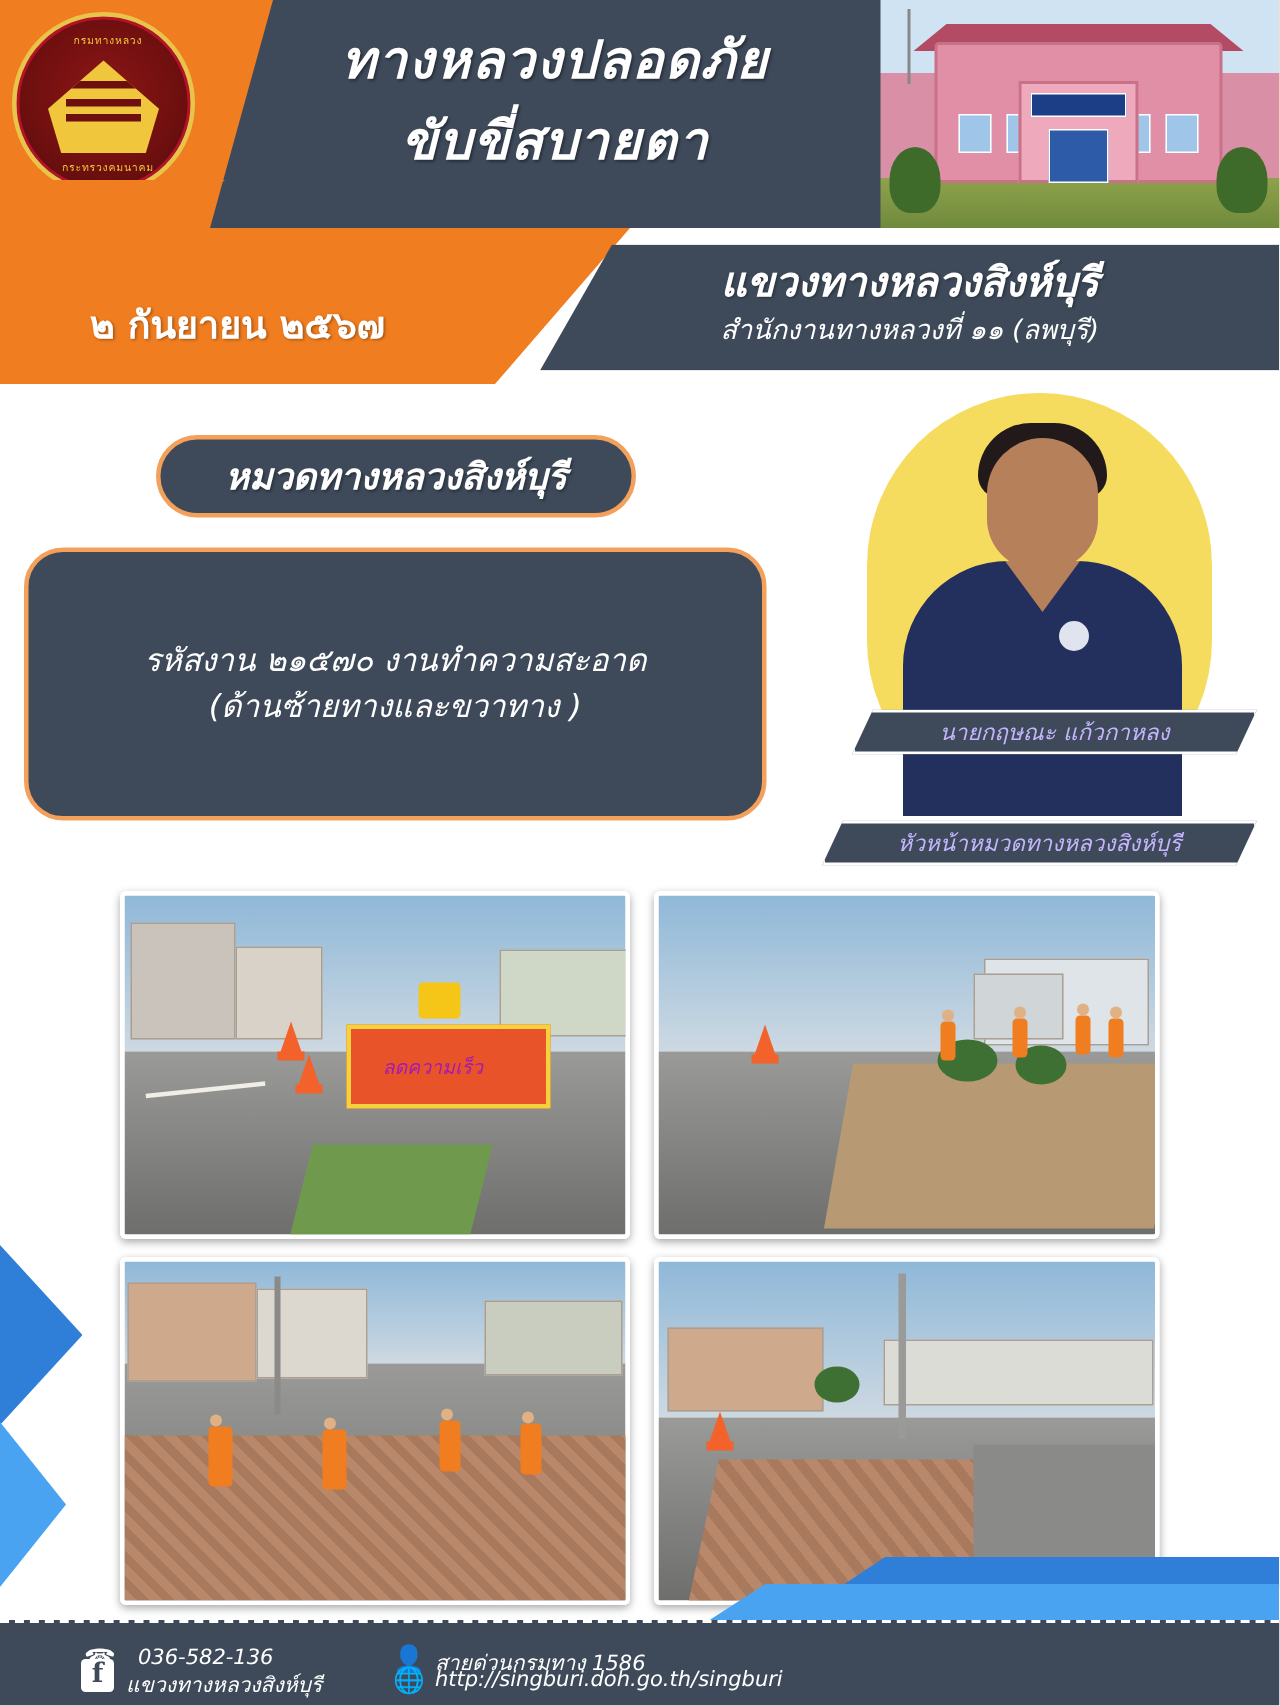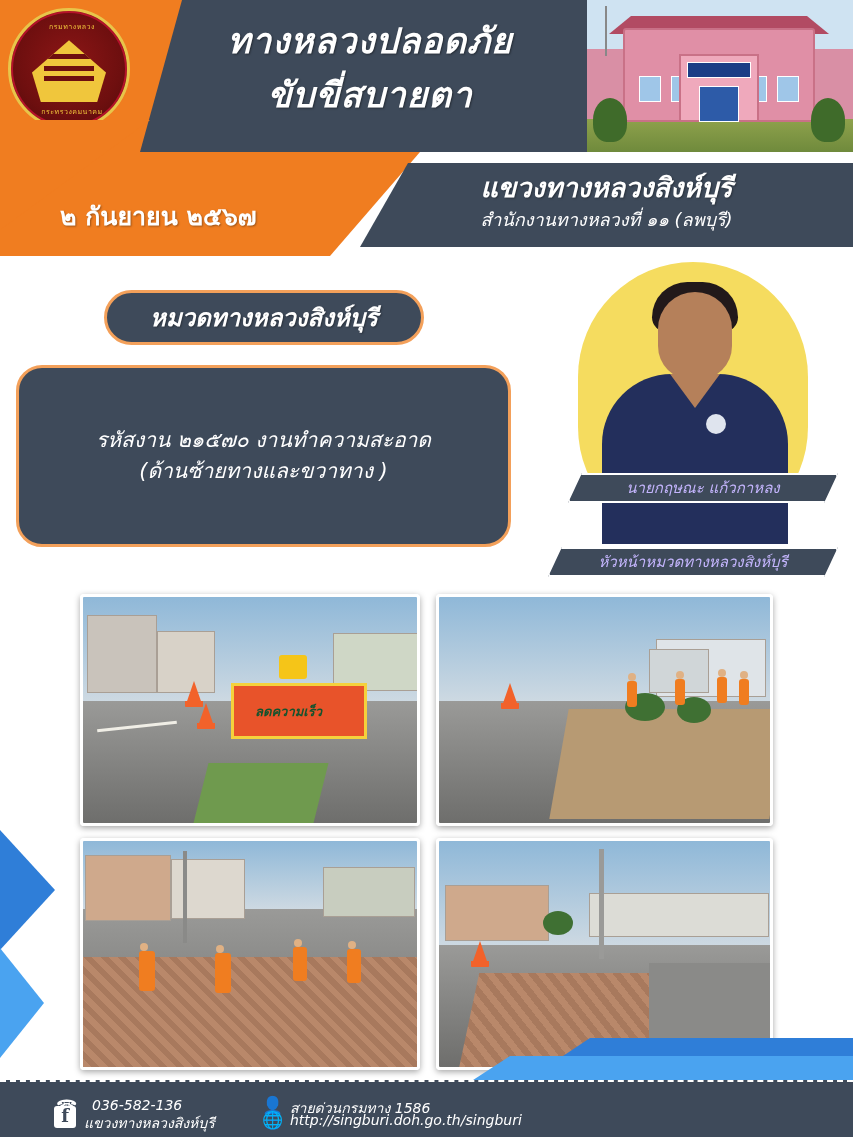--- a/index.html
+++ b/index.html
@@ -216,21 +216,21 @@
   .road { position:absolute; left:0; bottom:0; width:100%; height:40%;
           background:#7d7d7b; }
   .median { position:absolute; background:#b08b63; }
   .bldg { position:absolute; background:#c9c3bb; border:1px solid #a99f95; }
   .cone { position:absolute; width:0; height:0; border-left:9px solid transparent;
           border-right:9px solid transparent; border-bottom:26px solid #f2622a; }
   .cone::after{ content:""; position:absolute; left:-9px; top:20px; width:18px; height:5px; background:#f2622a; }
   .worker { position:absolute; width:10px; height:26px; background:#f07d20; border-radius:3px; }
   .worker::after{ content:""; position:absolute; left:1px; top:-8px; width:8px; height:8px; border-radius:50%; background:#e0b184; }
   .signboard { position:absolute; background:#e8532a; border:3px solid #f5d13c; }
-  .signboard-text { position:absolute; color:#14532d; font-size:13px; font-weight:bold; font-style:italic; white-space:nowrap; }
+  .signboard-text { position:absolute; color:#a21caf; font-size:13px; font-weight:normal; font-style:italic; white-space:nowrap; }
   .treeA { position:absolute; background:#3f7033; border-radius:50%; }
   .lane-line { position:absolute; height:3px; background:#f0eee6; }
   .paver { position:absolute; background:repeating-linear-gradient(45deg,#b9886a 0 6px,#a8795d 6px 12px); }
 
   
   .footer {
     position:absolute; left:0; top:1080px; width:853px; height:57px;
     background:#3e4a5a;
   }
   .footer-dash {

